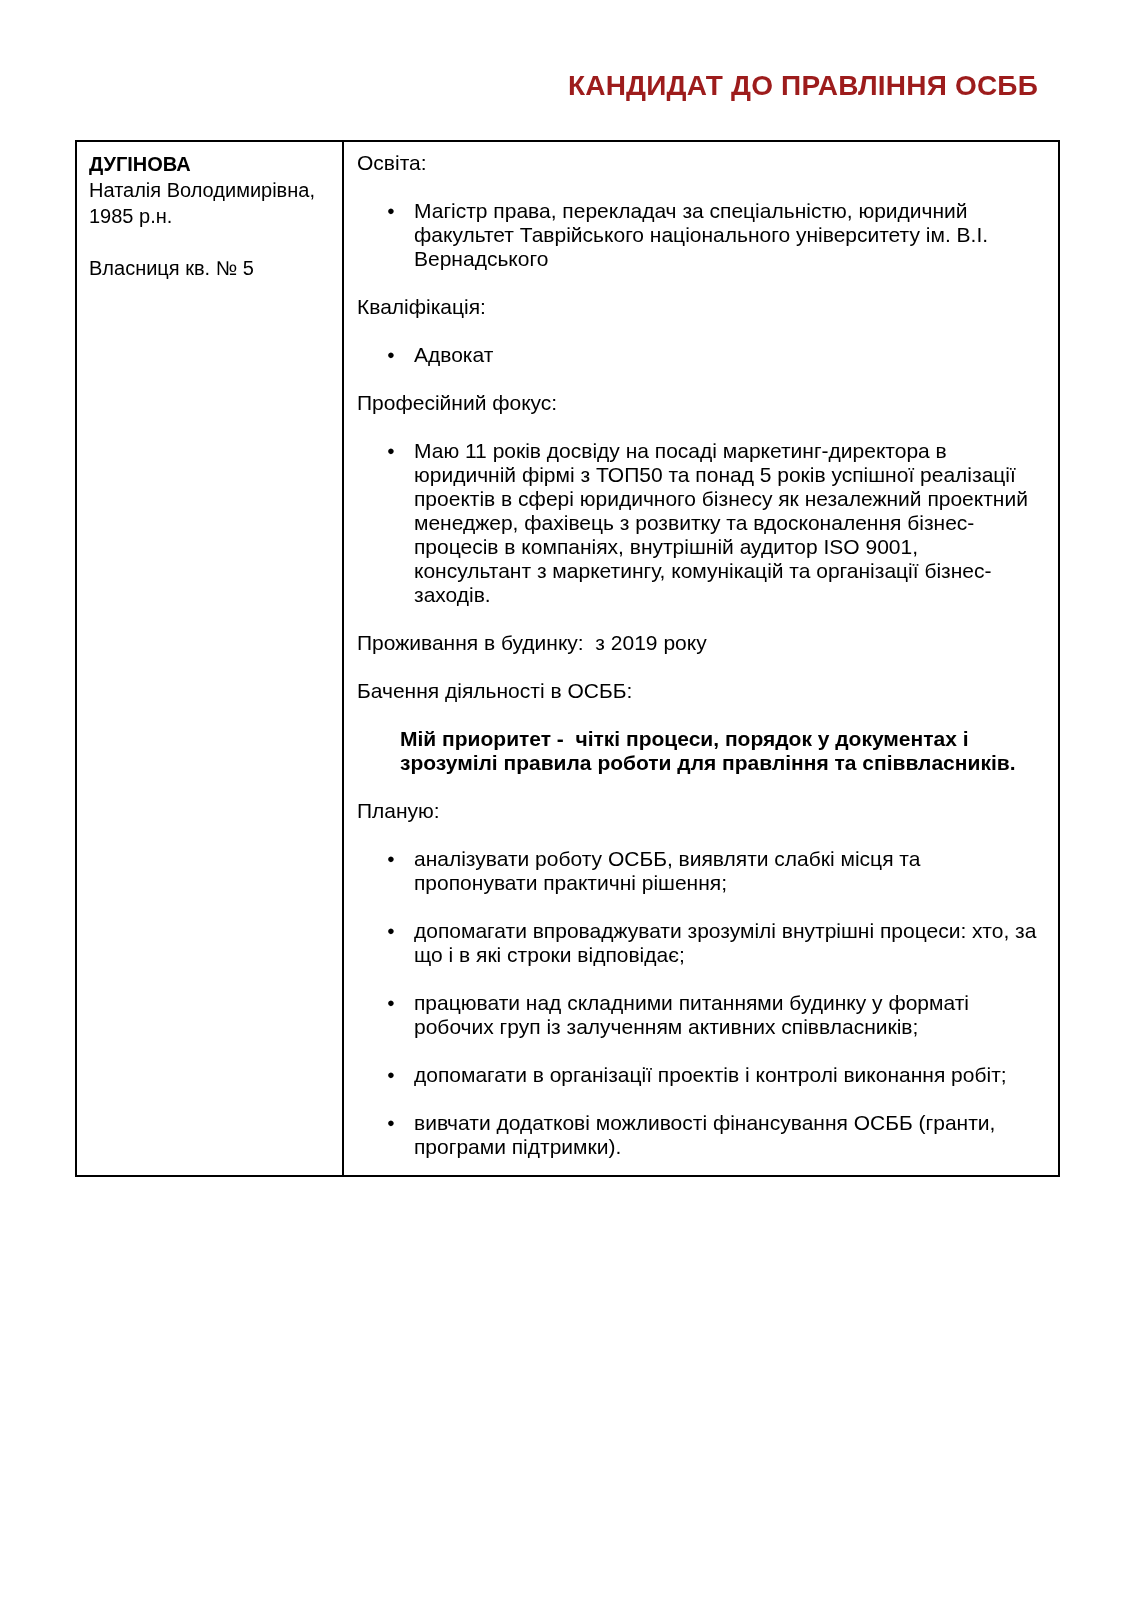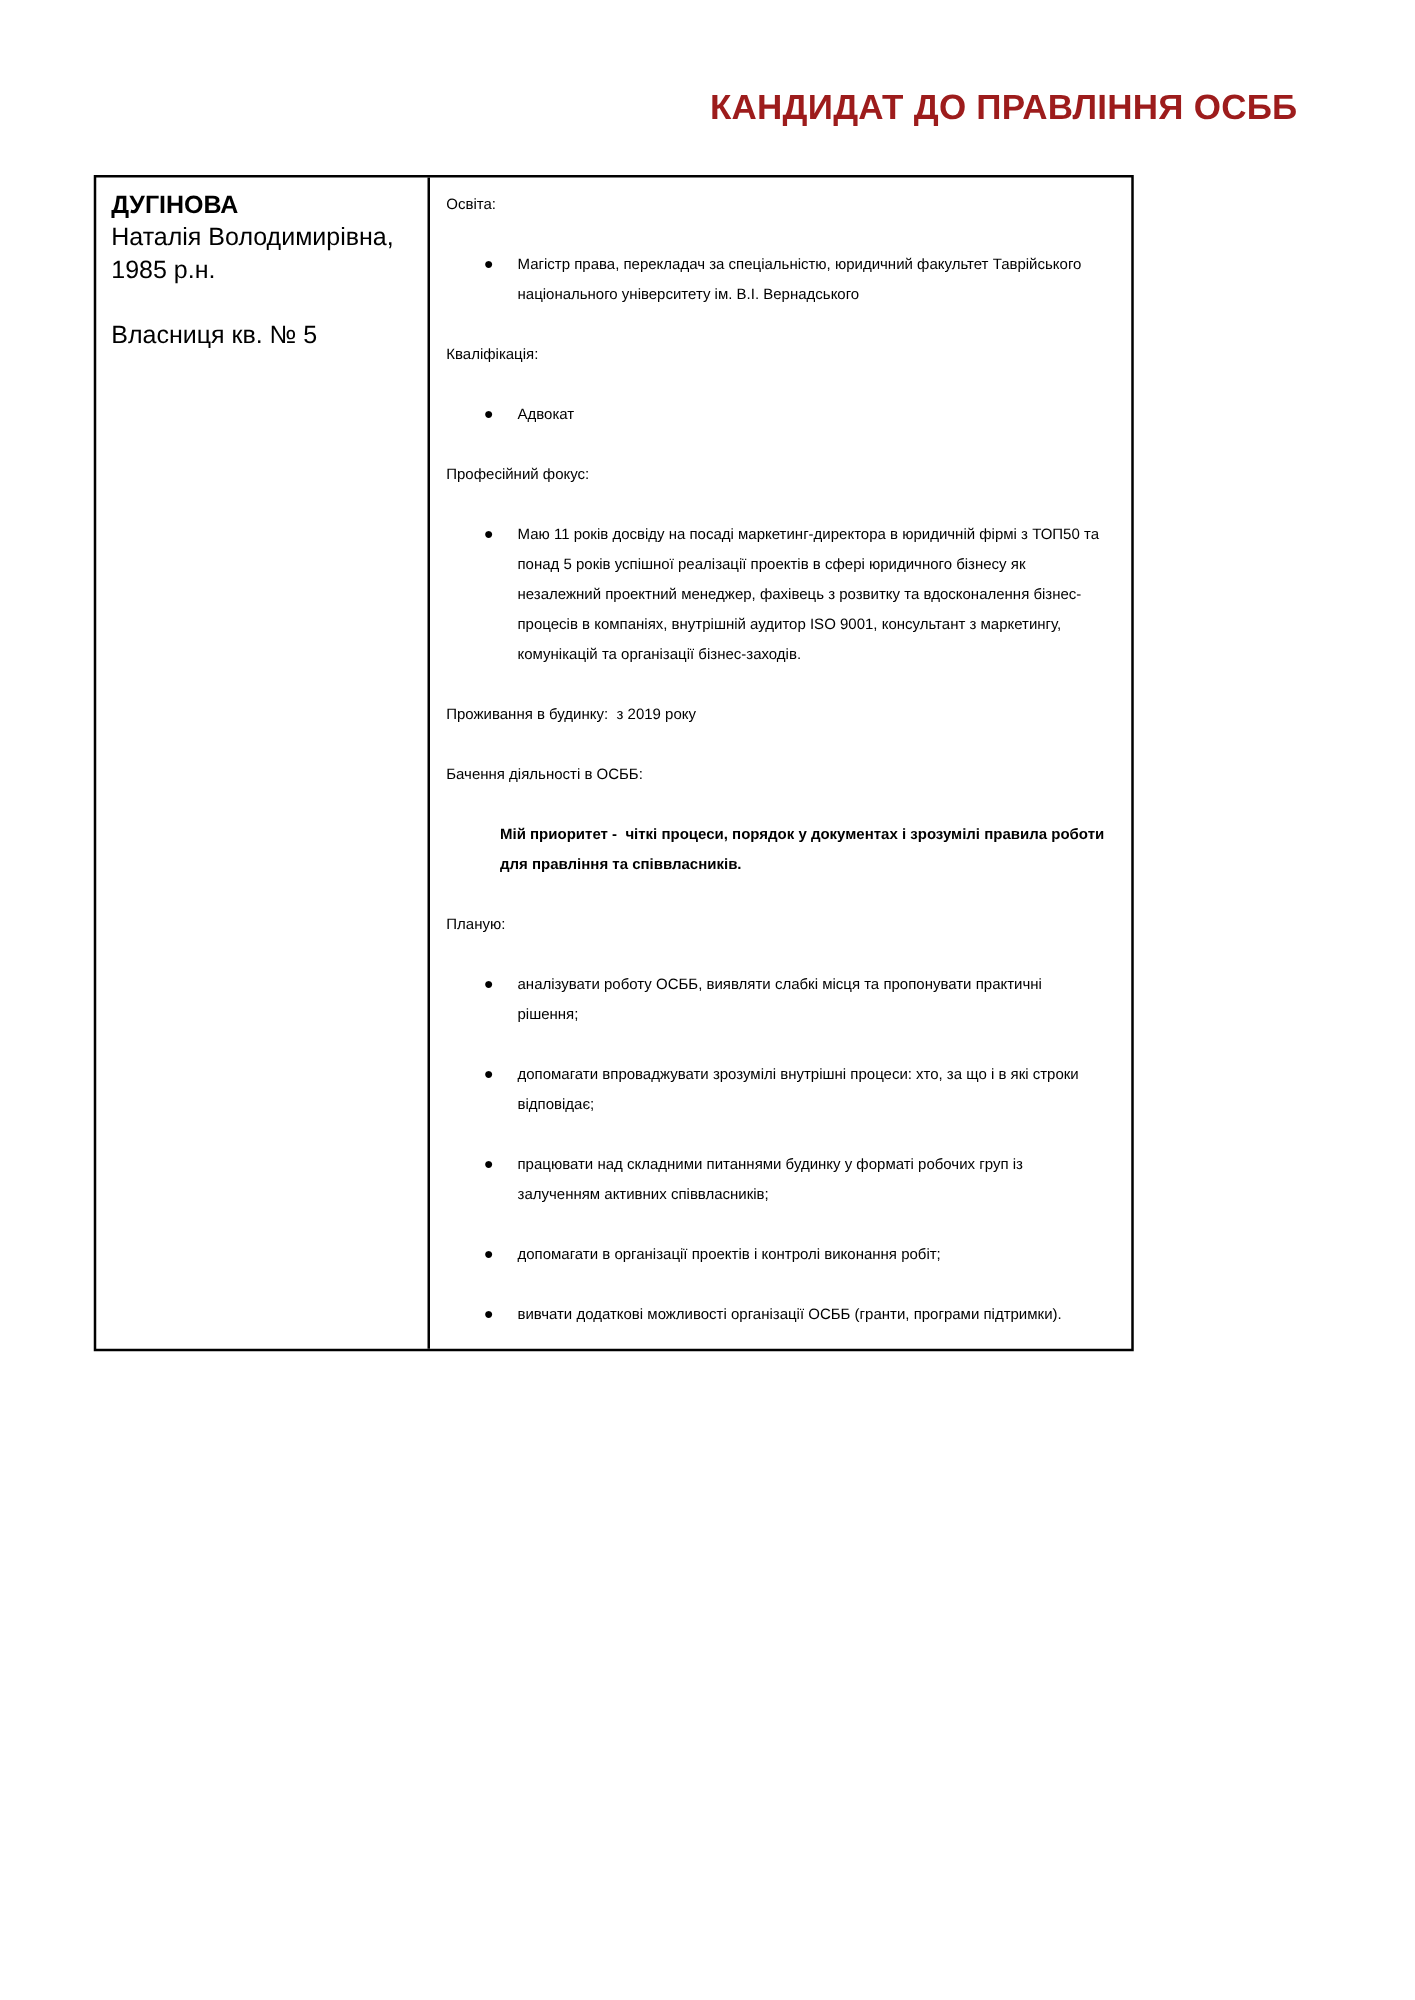--- a/index.html
+++ b/index.html
@@ -16,38 +16,38 @@
     margin: 70px 0 0 75px;
     padding-right: 22px;
     text-align: right;
     font-size: 28px;
     line-height: 32px;
     font-weight: bold;
     color: #9d1c1c;
     letter-spacing: 0.2px;
   }
   .cand-table {
-    width: 832px;
+    width: 985px;
     margin: 38px 0 0 75px;
     border: 2px solid #000000;
     display: flex;
     align-items: stretch;
   }
   .cell-left {
     width: 267px;
     flex: 0 0 267px;
     border-right: 2px solid #000000;
     padding: 9px 10px 10px 12px;
     font-size: 20px;
     line-height: 26px;
   }
   .cell-right {
     flex: 1 1 auto;
     padding: 9px 20px 16px 13px;
-    font-size: 12px;
+    font-size: 21px;
     line-height: 24px;
   }
   .cell-left .line { white-space: pre-wrap; }
   .cell-left .surname { font-weight: bold; }
   .cell-left .spacer { height: 26px; }
 
   .cell-right p {
     margin: 24px 0;
     white-space: pre-wrap;
   }
@@ -112,18 +112,18 @@
 
     <p class="bold">Мій приоритет -  чіткі процеси, порядок у документах і зрозумілі правила роботи для правління та співвласників.</p>
 
     <p>Планую:</p>
 
     <ul>
       <li>аналізувати роботу ОСББ, виявляти слабкі місця та пропонувати практичні рішення;</li>
       <li>допомагати впроваджувати зрозумілі внутрішні процеси: хто, за що і в які строки відповідає;</li>
       <li>працювати над складними питаннями будинку у форматі робочих груп із залученням активних співвласників;</li>
       <li>допомагати в організації проектів і контролі виконання робіт;</li>
-      <li>вивчати додаткові можливості організації ОСББ (гранти, програми підтримки).</li>
+      <li>вивчати додаткові можливості фінансування ОСББ (гранти, програми підтримки).</li>
     </ul>
 
 
   </div>
 </div>
 
 </body></html>

